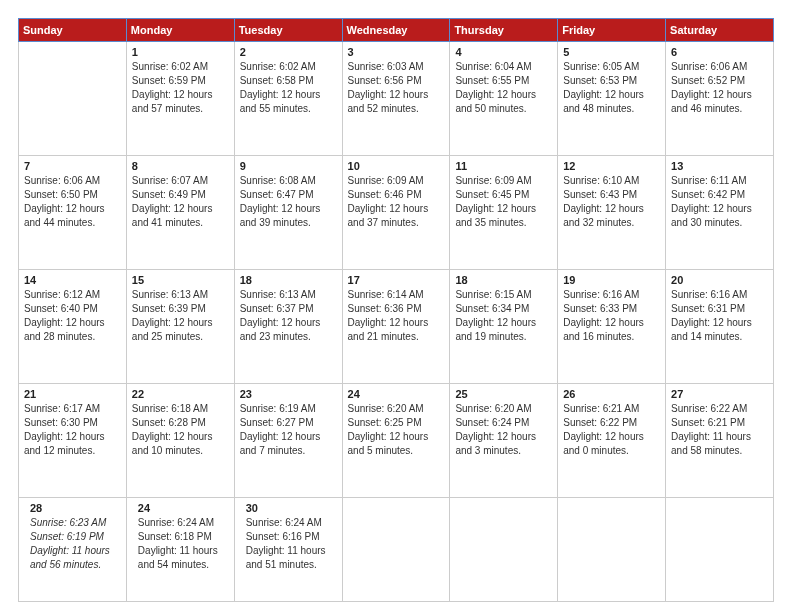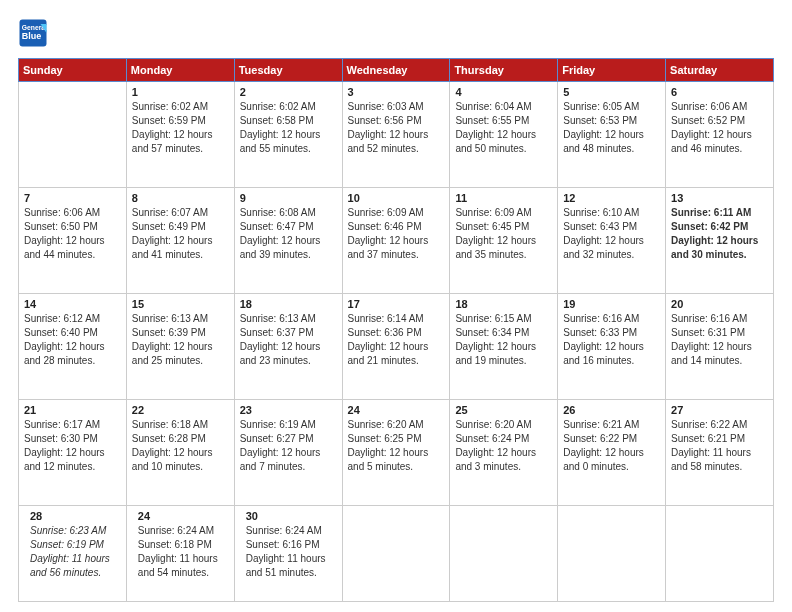--- a/index.html
+++ b/index.html
@@ -93,38 +93,20 @@
     }
     tbody tr:last-child td {
       height: 80px;
       padding-left: 11px;
     }
   </style>
 </head>
 <body>
 
 <div class="page">
-  <div class="header">
-    <div class="logo">
-      <svg class="logo-icon" viewBox="0 0 40 40">
-        <rect x="2" y="2" width="36" height="36" rx="4" fill="#1a5fb4"></rect>
-        <text x="5" y="16" font-size="9" fill="white" font-family="Arial" font-weight="bold">General</text>
-        <text x="5" y="28" font-size="12" fill="white" font-family="Arial" font-weight="bold">Blue</text>
-        <polygon points="30,8 38,8 38,20" fill="#4fc3f7"></polygon>
-      </svg>
-      <div class="logo-text">
-        <span class="logo-general"></span>
-        <span class="logo-blue"></span>
-      </div>
-    </div>
-    <div class="title-block">
-      <div class="month-title"></div>
-      <div class="location"></div>
-    </div>
-  </div>
 
   <table class="calendar">
     <thead>
       <tr>
       <th>Sunday</th>
           <th>Monday</th>
           <th>Tuesday</th>
           <th>Wednesday</th>
           <th>Thursday</th>
           <th>Friday</th>
@@ -215,21 +197,21 @@
           </td>
           <td>
             <span class="cell-day">12</span>
             <div class="cell-info" style="white-space: pre-line;">Sunrise: 6:10 AM
 Sunset: 6:43 PM
 Daylight: 12 hours
 and 32 minutes.</div>
           </td>
           <td>
             <span class="cell-day">13</span>
-            <div class="cell-info" style="white-space: pre-line; font-weight: bold;">Sunrise: 6:11 AM
+            <div class="cell-info" style="white-space: pre-line;">Sunrise: 6:11 AM
 Sunset: 6:42 PM
 Daylight: 12 hours
 and 30 minutes.</div>
           </td>
         </tr>
         <tr>
           <td>
             <span class="cell-day">14</span>
             <div class="cell-info" style="white-space: pre-line;">Sunrise: 6:12 AM
 Sunset: 6:40 PM

